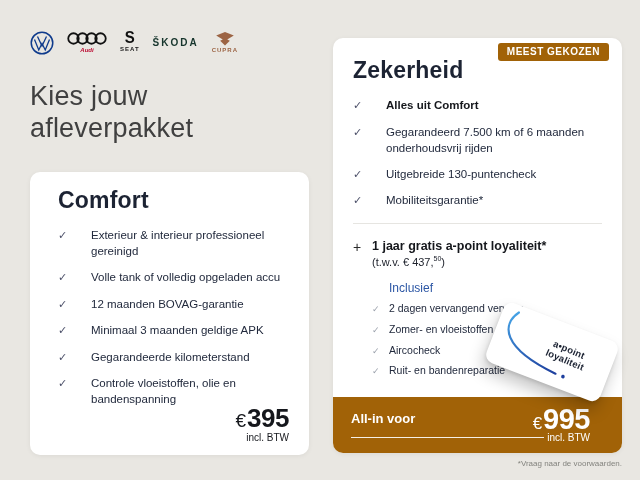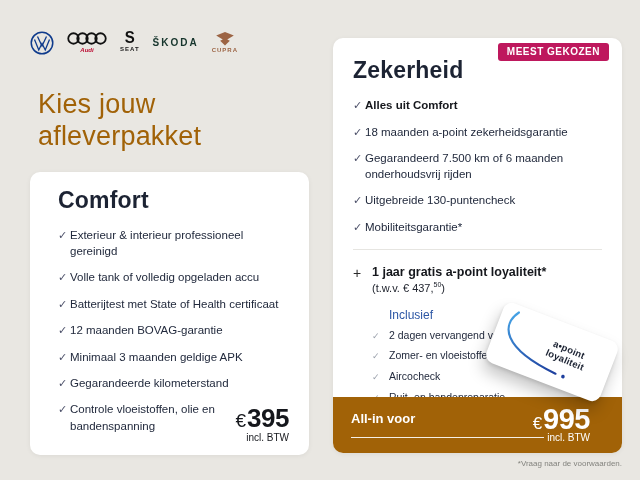--- a/index.html
+++ b/index.html
@@ -10,33 +10,33 @@
   .brand-bar{position:absolute;left:30px;top:31px;display:flex;align-items:flex-start;gap:13px;}
   .logo{display:flex;flex-direction:column;align-items:center;gap:1px;}
   .logo-sub{font-size:6px;font-weight:700;letter-spacing:1px;line-height:1;}
   .audi-sub{color:#bb0a30;letter-spacing:0;font-style:italic;}
   .seat-sub{color:#1a1a1a;}
   .cupra-sub{color:#9c6444;}
   .seat-glyph{font-size:15px;font-weight:900;line-height:14px;color:#111;transform:scaleY(1.05);}
   .skoda-word{font-size:10px;font-weight:800;letter-spacing:2px;color:#16352c;margin-top:6px;}
 
   
-  .page-title{position:absolute;left:38px;top:81px;font-size:27px;line-height:1.17;font-weight:500;color:#a16207;letter-spacing:.2px;margin-top:8px;}
+  .page-title{position:absolute;left:30px;top:81px;font-size:27px;line-height:1.17;font-weight:500;color:#404040;letter-spacing:.2px;}
 
   
   .card{position:absolute;background:#fff;border-radius:10px;box-sizing:border-box;box-shadow:0 1px 5px rgba(0,0,0,.06);}
   .card-comfort{left:30px;top:172px;width:279px;height:283px;padding:16px 28px;}
   .card-zekerheid{left:333px;top:38px;width:289px;height:415px;padding:16px 20px;}
   .card-title{font-size:23px;font-weight:700;color:#1c2333;letter-spacing:.2px;line-height:1.1;}
   .zk-title{margin-top:4px;}
 
-  .badge{position:absolute;top:5px;right:13px;background:#be185d;color:#fff;font-size:10px;font-weight:700;letter-spacing:.5px;padding:4px 9px 4px;border-radius:3px;line-height:1;}
+  .badge{position:absolute;top:5px;right:13px;background:#a16207;color:#fff;font-size:10px;font-weight:700;letter-spacing:.5px;padding:4px 9px 4px;border-radius:3px;line-height:1;}
 
   ul.checklist{list-style:none;margin:14px 0 0;padding:0;display:flex;flex-direction:column;gap:10px;}
-  ul.checklist li{display:flex;gap:1px;font-size:11.5px;line-height:1.4;color:#222a3d;}
+  ul.checklist li{display:flex;gap:22px;font-size:11.5px;line-height:1.4;color:#222a3d;}
   .check{flex:0 0 11px;}
   .check::before{content:"\2713";color:#4b4f68;font-size:11px;line-height:1.4;}
   .bold{font-weight:700;color:#15171c;}
 
   
   .price-block{position:absolute;right:20px;bottom:12px;text-align:right;color:#15171c;}
   .price-line .cur{font-size:19px;font-weight:400;margin-right:1px;}
   .price-line .amt{font-size:26px;font-weight:700;letter-spacing:-.5px;}
   .price-vat{font-size:10px;margin-top:-2px;}
 
@@ -117,24 +117,20 @@
       <li>
           <span class="check"></span>
           <span>Exterieur &amp; interieur professioneel gereinigd</span>
         </li>
       <li>
           <span class="check"></span>
           <span>Volle tank of volledig opgeladen accu</span>
         </li>
       <li>
           <span class="check"></span>
-          <span>Batterijtest met State of Health certificaat</span>
-        </li>
-      <li>
-          <span class="check"></span>
           <span>12 maanden BOVAG-garantie</span>
         </li>
       <li>
           <span class="check"></span>
           <span>Minimaal 3 maanden geldige APK</span>
         </li>
       <li>
           <span class="check"></span>
           <span>Gegarandeerde kilometerstand</span>
         </li>
@@ -151,24 +147,20 @@
     </div>
   </div>
 
   <div class="card card-zekerheid">
     <div class="badge">MEEST GEKOZEN</div>
     <div class="card-title zk-title">Zekerheid</div>
     <ul class="checklist">
       <li>
           <span class="check"></span>
           <span class="bold">Alles uit Comfort</span>
-        </li>
-      <li>
-          <span class="check"></span>
-          <span>18 maanden a-point zekerheidsgarantie</span>
         </li>
       <li>
           <span class="check"></span>
           <span>Gegarandeerd 7.500 km of 6 maanden onderhoudsvrij rijden</span>
         </li>
       <li>
           <span class="check"></span>
           <span>Uitgebreide 130-puntencheck</span>
         </li>
       <li>

